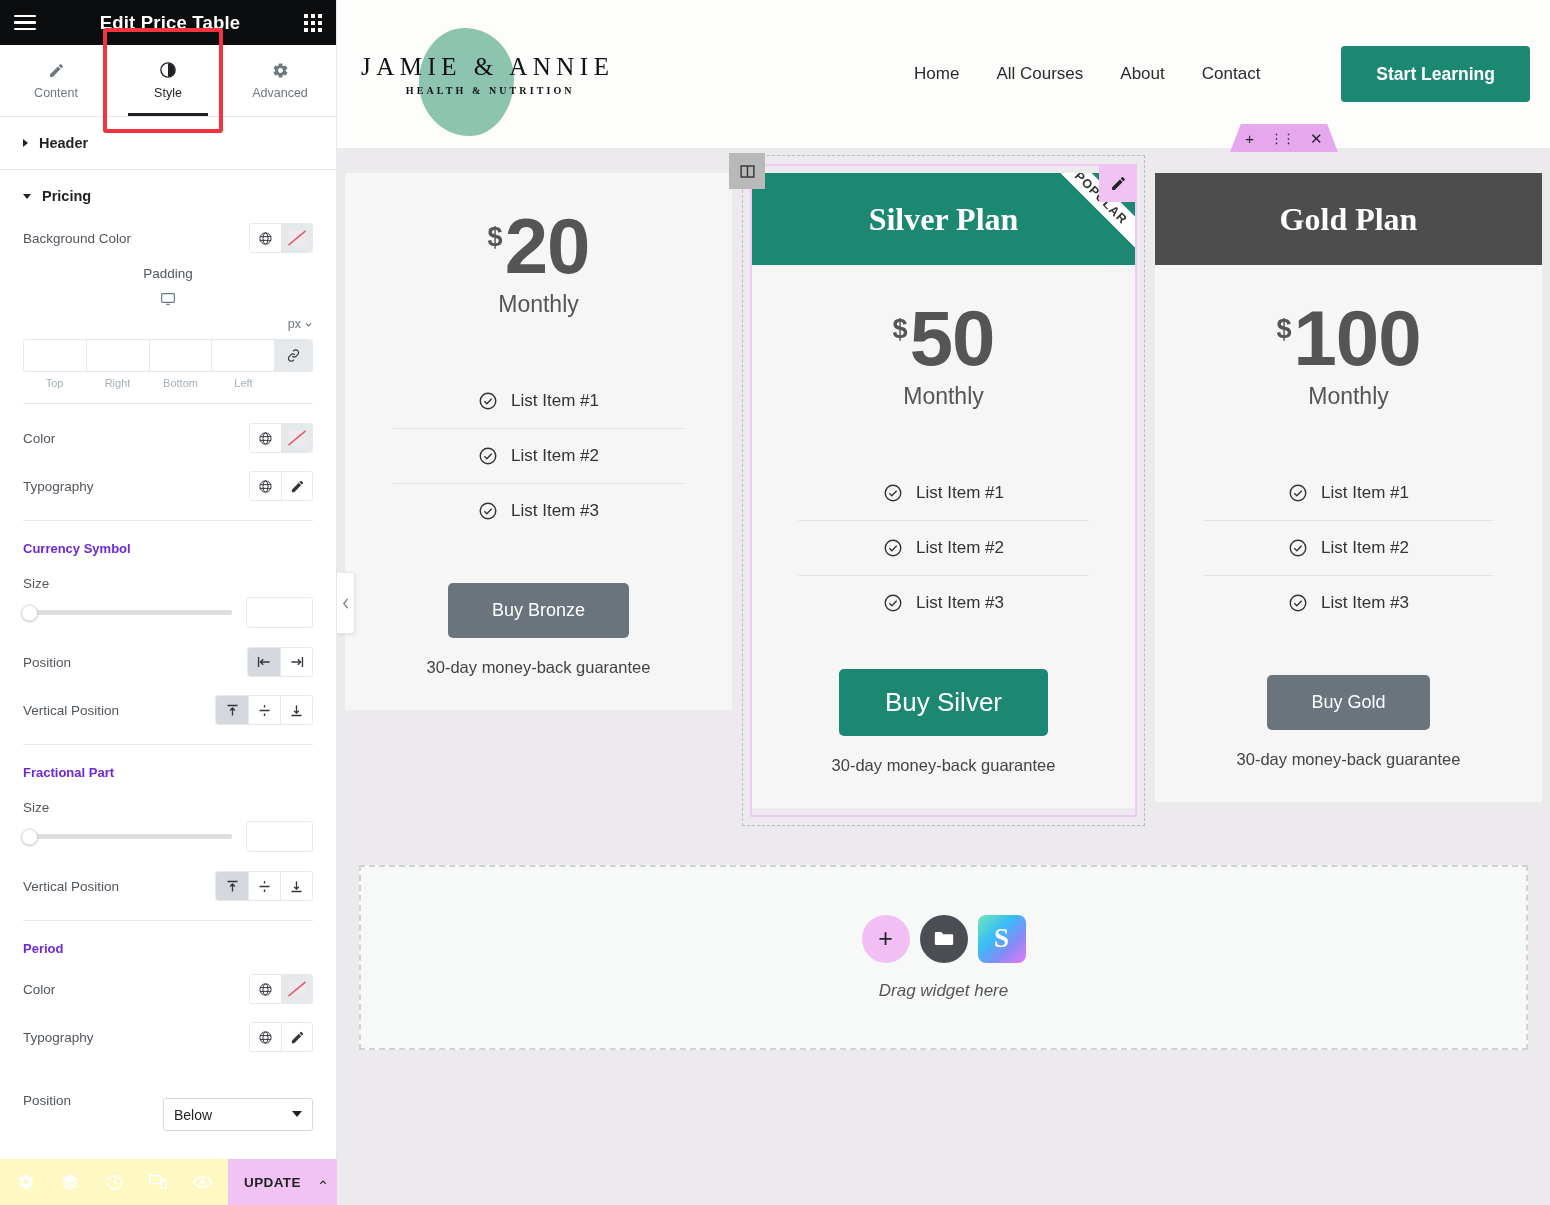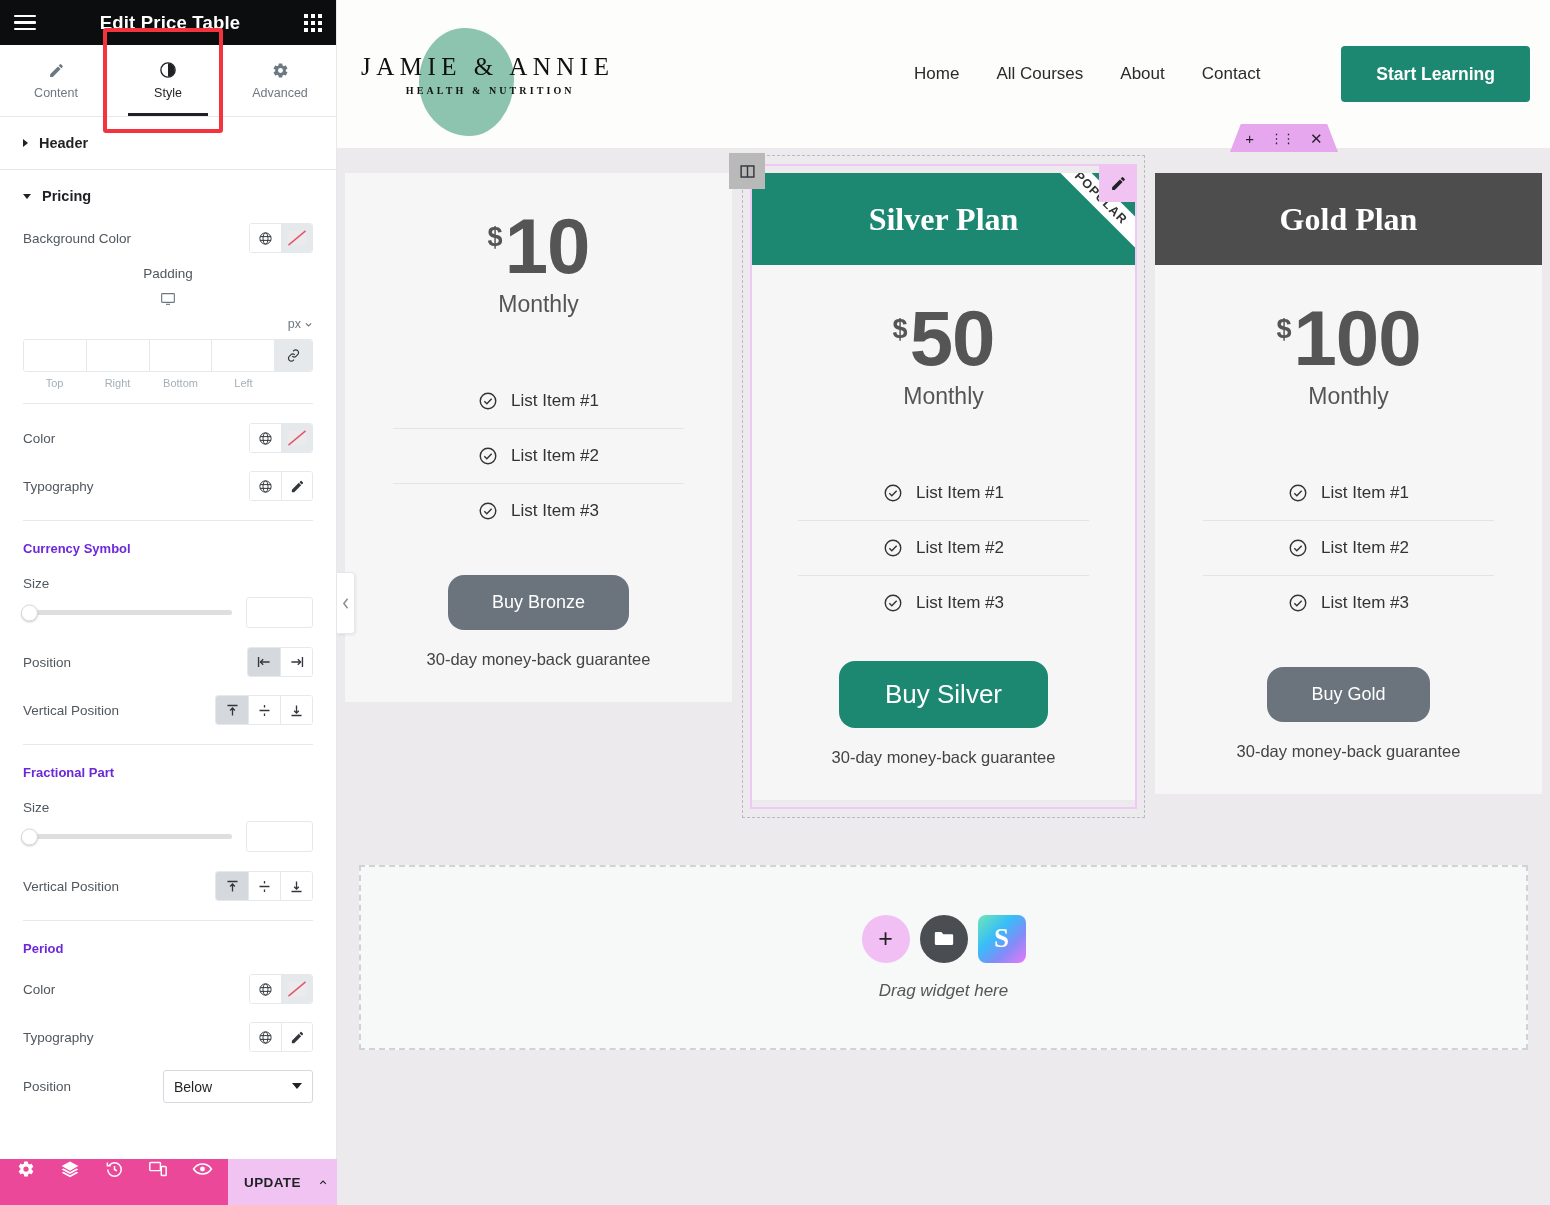--- a/index.html
+++ b/index.html
@@ -84,29 +84,29 @@
   .slider-row { padding: 4px 23px 10px; display: flex; align-items: center; gap: 14px; }
   .track { flex: 1; height: 5px; background: #dedede; border-radius: 3px; position: relative; cursor: pointer; }
   .knob { position: absolute; left: -2px; top: 50%; transform: translateY(-50%); width: 17px; height: 17px; border-radius: 50%; background: #fff; border: 1px solid #d5d8dc; box-shadow: 0 1px 2px rgba(0,0,0,.18); }
   .num { width: 67px; height: 31px; border: 1px solid #e6e9ec; border-radius: 3px; background: #fff; }
 
   .choices { display: flex; border: 1px solid #e6e9ec; border-radius: 3px; overflow: hidden; height: 30px; }
   .choices > div { width: 32px; display: flex; align-items: center; justify-content: center; background: #fff; cursor: pointer; }
   .choices > div + div { border-left: 1px solid #e6e9ec; }
   .choices .sel { background: #d5d8dc; }
 
-  .select-wrap { position: relative; width: 150px; }
+  .select-wrap { position: relative; width: 150px; margin-top: 28px; }
   .select-wrap select {
     width: 100%; height: 33px; border: 1px solid #d5d8dc; border-radius: 3px;
     padding: 0 28px 0 10px; font-size: 14px; font-family: inherit;
     color: #1f2124; background: #fff; appearance: none; outline: none; cursor: pointer;
   }
   .select-wrap .sc { position: absolute; right: 11px; top: 13px; width: 0; height: 0; border-top: 6px solid #1f2124; border-left: 5px solid transparent; border-right: 5px solid transparent; pointer-events: none; }
 
-  .panel-footer { height: 46px; background: #ec4899; display: flex; align-items: flex-start; flex: 0 0 46px; }
+  .panel-footer { height: 46px; background: #fef9c3; display: flex; align-items: center; flex: 0 0 46px; }
   .pf-icons { display: flex; align-items: center; gap: 0; padding: 0 4px; flex: 1; }
   .pf-icons > div { width: 44px; display: flex; align-items: center; justify-content: center; cursor: pointer; }
   .update-btn {
     background: #f1c3f3; height: 46px; min-width: 115px; display: flex;
     align-items: center; gap: 18px; padding: 0 16px; cursor: pointer;
   }
   .update-btn .ut { font-size: 13.5px; font-weight: bold; color: #1f2124; letter-spacing: .4px; }
 
   .panel-collapse {
     position: absolute; left: 337px; top: 572px; width: 18px; height: 62px;
@@ -163,22 +163,22 @@
   .price-block { text-align: center; padding: 42px 0 0; }
   .price { display: inline-flex; align-items: flex-start; color: #555; }
   .cur { font-size: 27px; font-weight: bold; line-height: 1; margin-top: 9px; margin-right: 2px; }
   .amt { font-size: 78px; font-weight: bold; line-height: .82; letter-spacing: -1px; }
   .period { font-size: 23px; color: #555; margin-top: 12px; }
   .feat-list { padding: 56px 48px 0; }
   .feat { display: flex; align-items: center; justify-content: center; gap: 13px; padding: 17px 0; font-size: 17px; color: #333; }
   .feat + .feat { border-top: 1px solid #e4e4e4; }
   .buy-wrap { text-align: center; padding: 37px 0 0; }
   .buy {
-    border: none; border-radius: 16px; color: #fff; font-family: inherit;
-    cursor: pointer; background: #6b737d; font-size: 18px; padding: 17px 44px;
+    border: none; border-radius: 5px; color: #fff; font-family: inherit;
+    cursor: pointer; background: #6b737d; font-size: 18px; padding: 17px 44px; margin-top: 8px;
   }
   .buy.featured { background: #1d8871; font-size: 26px; padding: 18px 46px; }
   .guarantee { text-align: center; font-size: 16.5px; color: #444; padding: 20px 0 33px; }
 
   .card-wrap.featured { position: relative; }
   .sel-outer {
     position: absolute; left: -8px; top: -18px; right: -8px; bottom: -18px;
     border: 1px dashed #b9b9c6; pointer-events: none; z-index: 3;
   }
   .sel-inner {
@@ -591,21 +591,21 @@
     </div>
 
     <div class="pricing-area">
       <div class="cards">
 
         <div class="card-wrap">
           <div class="card">
             <div class="price-block">
               <div class="price">
                 <span class="cur">$</span>
-                <span class="amt">10</span>
+                <span class="amt">20</span>
               </div>
               <div class="period">Monthly</div>
             </div>
             <div class="feat-list">
               <div class="feat">
                 <svg width="20" height="20" viewBox="0 0 24 24" fill="none" stroke="#333" stroke-width="1.7">
                     <circle cx="12" cy="12" r="9.3"></circle>
                     <path d="M7.6 12.2l3 3 5.8-6"></path>
                   </svg>
                 <span>List Item #1</span>

